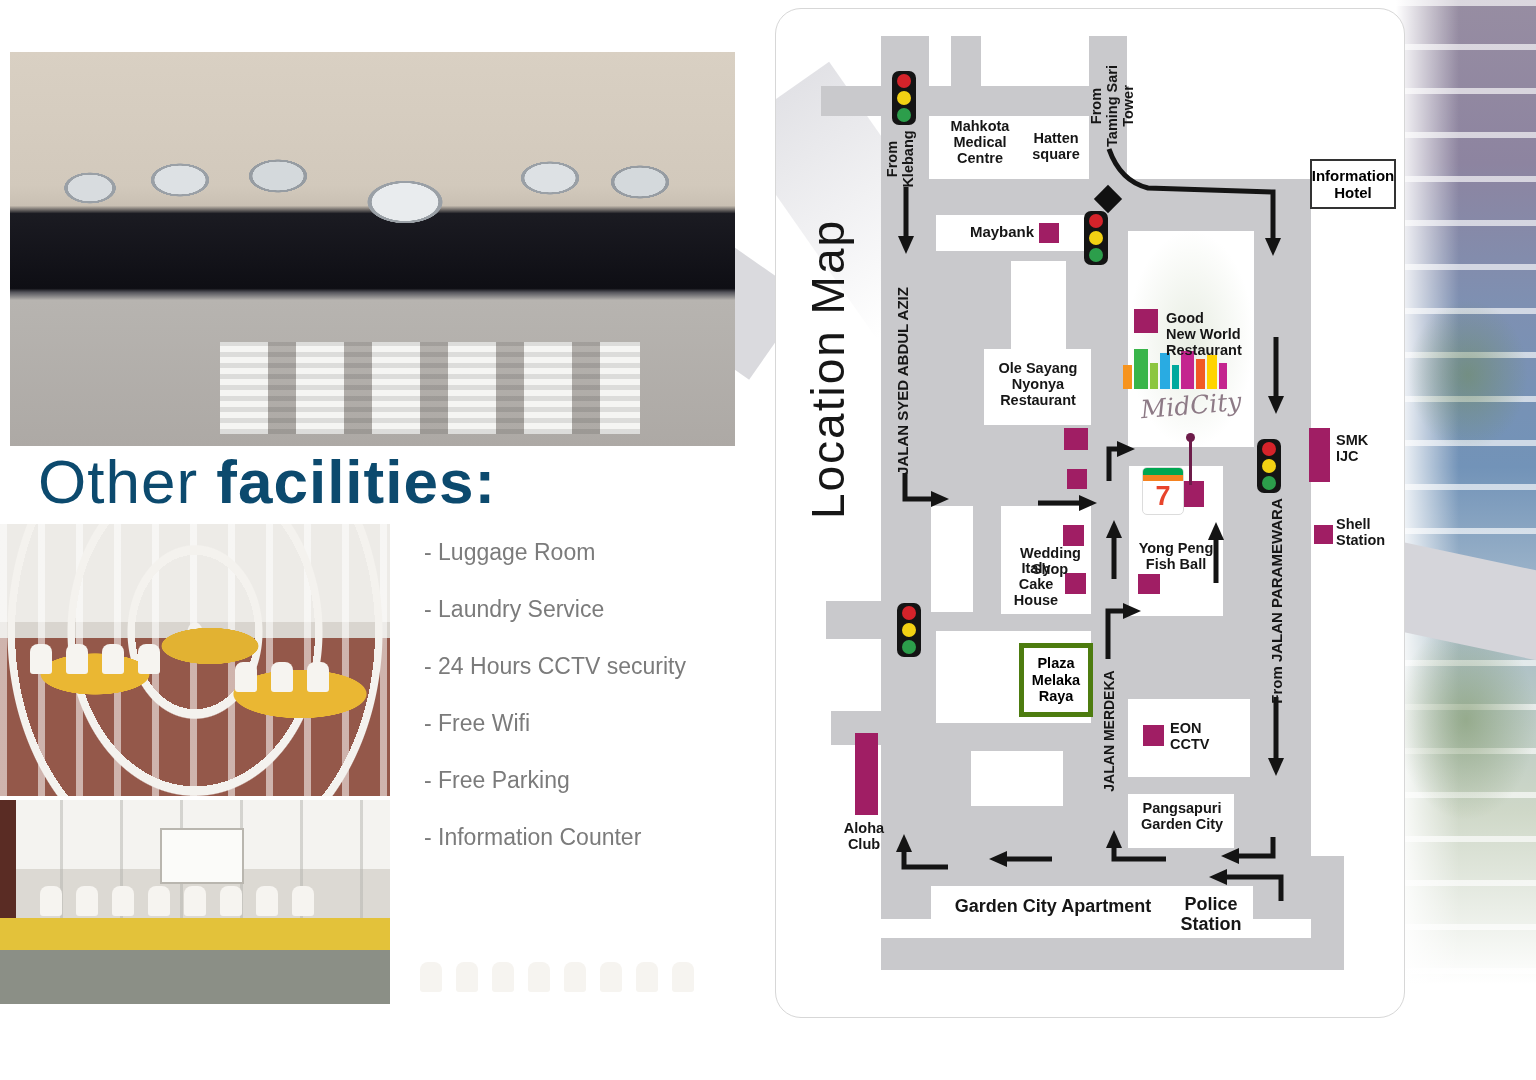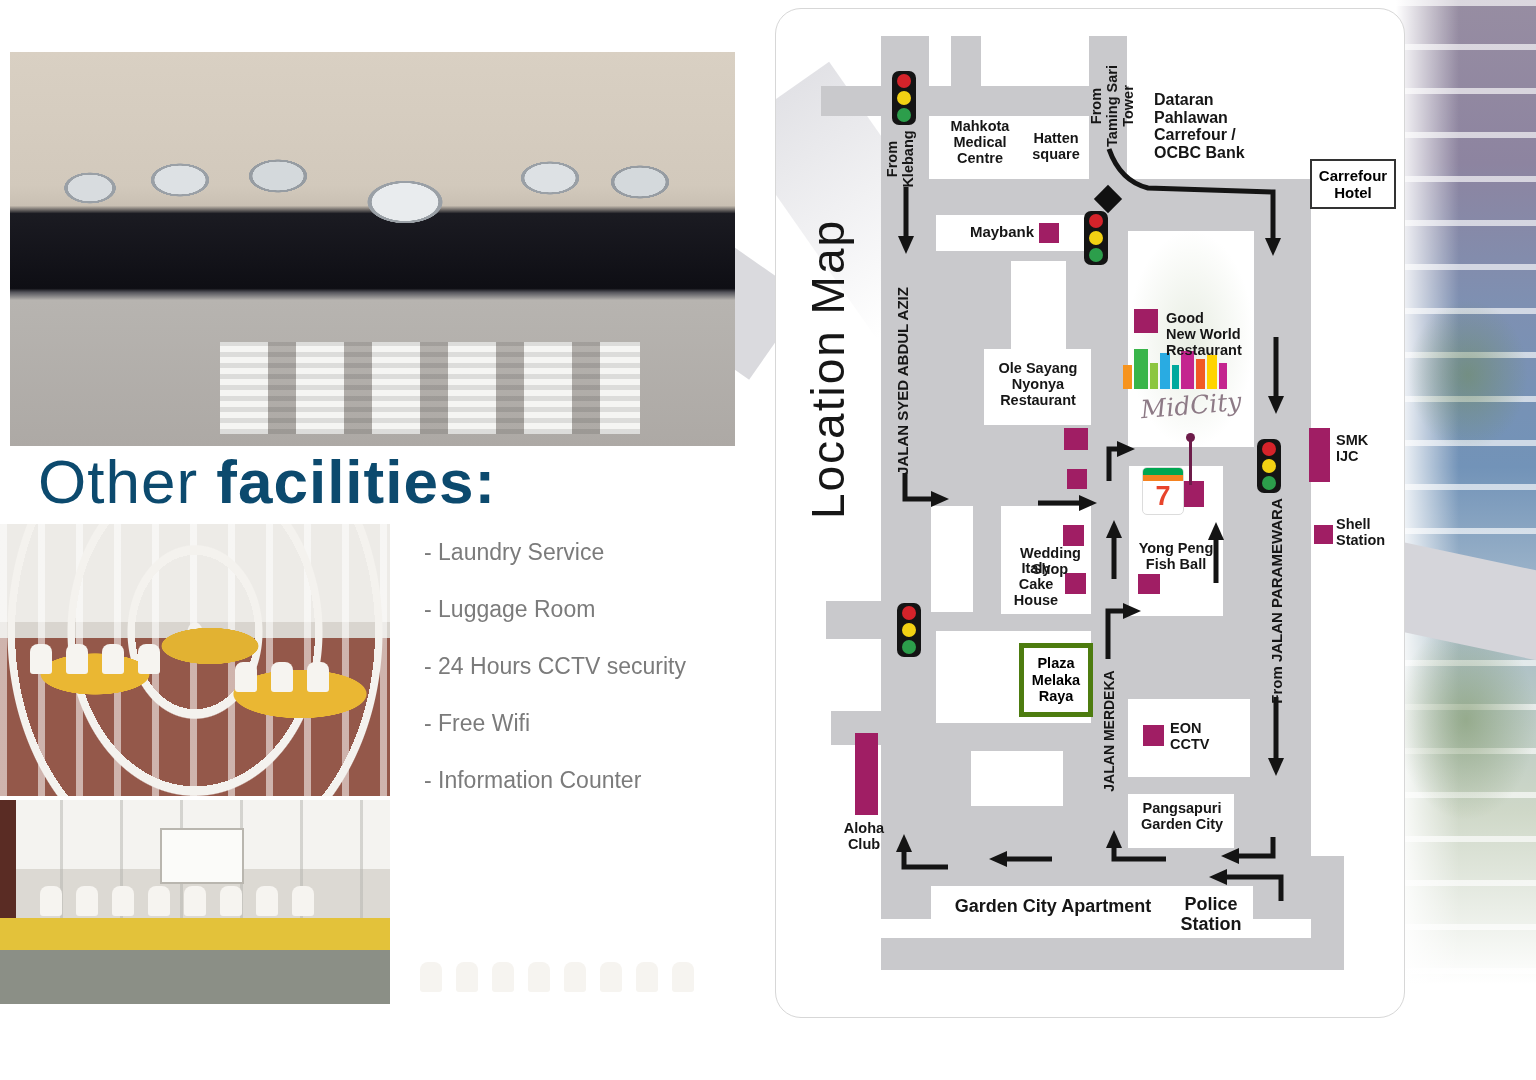--- a/index.html
+++ b/index.html
@@ -161,24 +161,25 @@
         <i></i>
         <i></i>
         <i></i>
       </div>
   </div>
 
   <div id="heading"><span>Other </span><span class="bold">facilities:</span></div>
 
   <div id="facilities">
 
-  <div class="fi">- Laundry Service</div>
-      <div class="fi">- Luggage Room</div>
+  <div class="fi">- Luggage Room</div>
+      <div class="fi">- Laundry Service</div>
       <div class="fi">- 24 Hours CCTV security</div>
       <div class="fi">- Free Wifi</div>
+      <div class="fi">- Free Parking</div>
       <div class="fi">- Information Counter</div>
     </div>
 
 
   <div id="card">
     <div id="card-swoosh"></div>
     <div id="map-title">Location Map</div>
 
     <div class="road" style="left:45px;top:77px;width:308px;height:30px;"></div>
     <div class="road" style="left:105px;top:27px;width:48px;height:145px;"></div>
@@ -278,39 +279,35 @@
         <rect x="98" y="24" width="8" height="26" fill="#C4258F"></rect>
       </svg>
       <div id="mc-script">MidCity</div>
     </div>
     <div id="pin"></div>
     <div id="seven">
       <span class="stripe-g"></span>
       <span class="stripe-o"></span>
       <span class="s7">7</span>
     </div>
-    <div id="eq-box">Carrefour
+    <div id="eq-box">Information
 Hotel</div>
     <div id="plaza-box">Plaza
 Melaka
 Raya</div>
 
     <div class="lb rot" style="left:82px;top:132px;width:90px;height:36px;">From
 Klebang</div>
     <div class="lb" style="left:158px;top:110px;width:92px;">Mahkota
 Medical
 Centre</div>
     <div class="lb" style="left:250px;top:122px;width:60px;">Hatten
 square</div>
     <div class="lb rot" style="left:271px;top:79px;width:120px;height:36px;">From
 Taming Sari Tower</div>
-    <div class="lb left" style="left:378px;top:82px;width:120px;font-size:16px;">Dataran
-Pahlawan
-Carrefour /
-OCBC Bank</div>
     <div class="lb" style="left:188px;top:215px;width:76px;font-size:15px;">Maybank</div>
     <div class="lb left" style="left:390px;top:286px;width:110px;margin-top:16px;">Good
 New World
 Restaurant</div>
     <div class="lb" style="left:210px;top:352px;width:104px;">Ole Sayang
 Nyonya
 Restaurant</div>
     <div class="lb" style="left:244px;top:505px;width:60px;margin-top:32px;">Wedding
 Shop</div>
     <div class="lb" style="left:230px;top:552px;width:60px;">Italy

